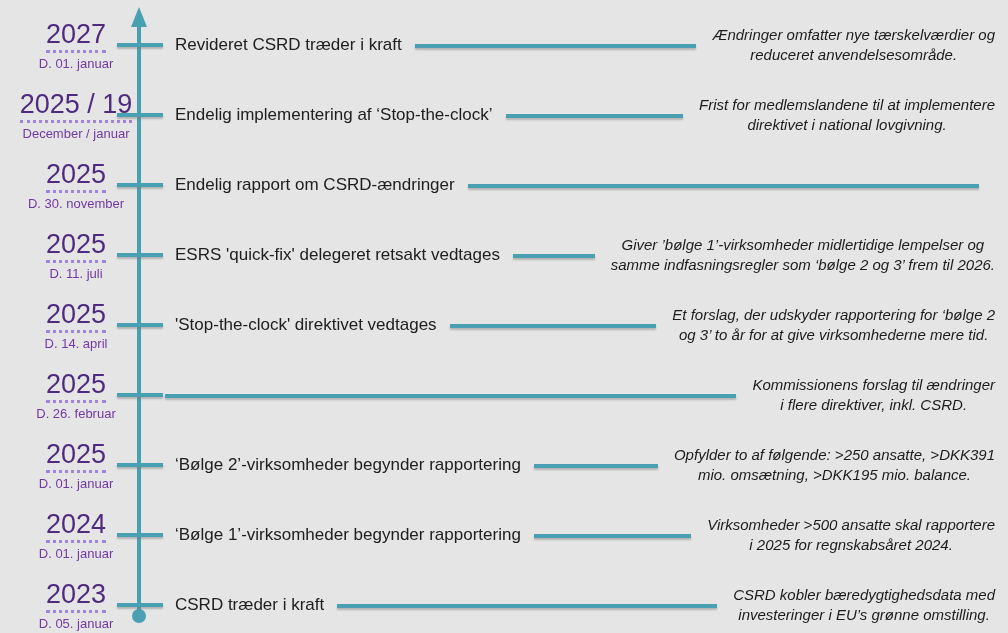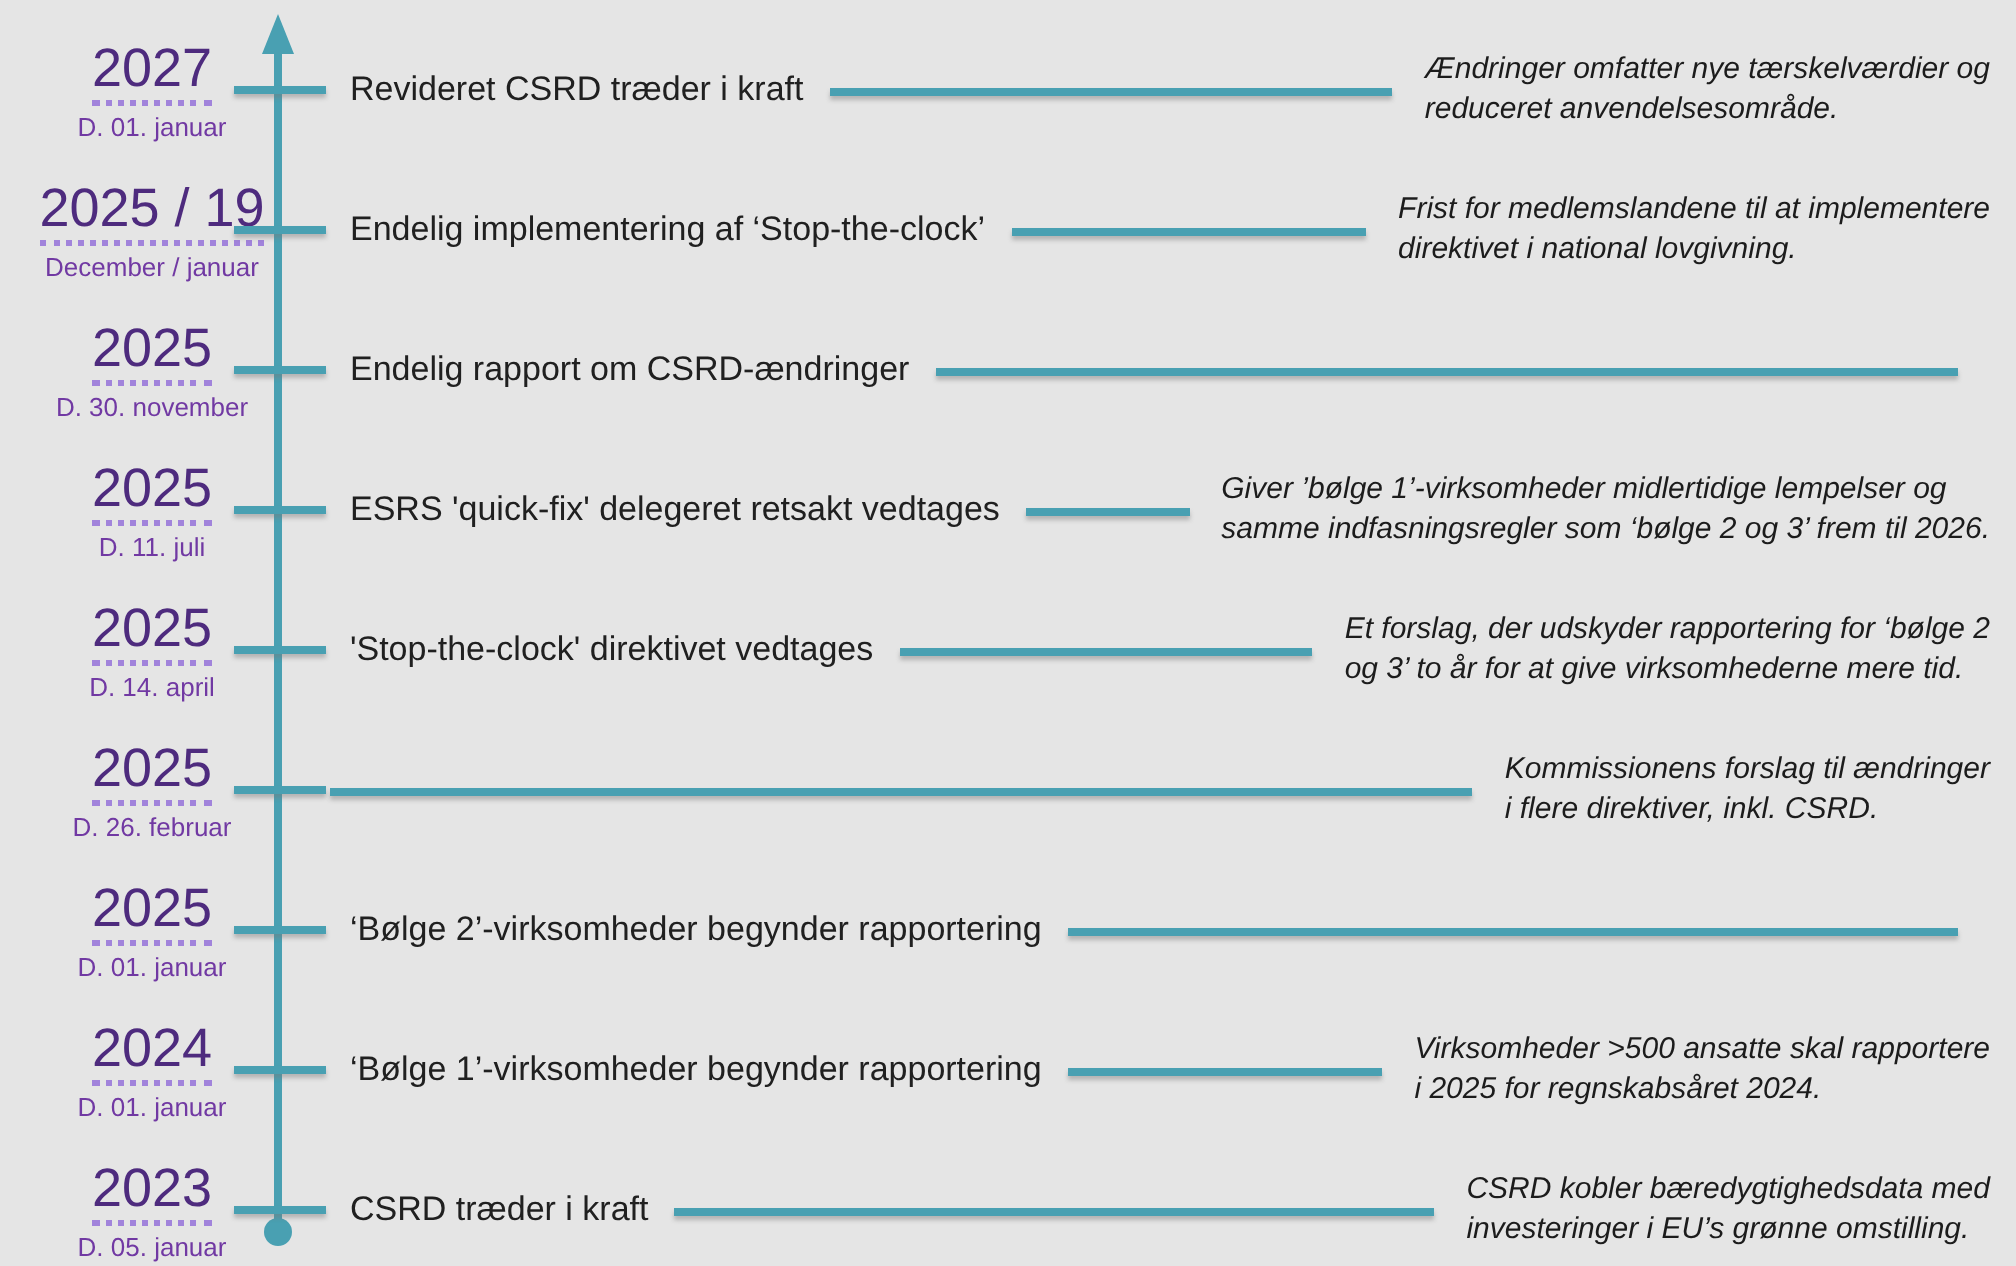--- a/index.html
+++ b/index.html
@@ -105,21 +105,21 @@
     position: relative;
     top: 1px;
   }
   .desc {
     flex-shrink: 0;
     width: max-content;
     max-width: 430px;
     font-size: 15px;
     font-style: italic;
     color: #1c1c1c;
-    text-align: left;
+    text-align: center;
     white-space: pre-line;
     line-height: 1.35;
   }
 </style>
 </head>
 <body>
 
 <div class="timeline">
   <div class="axis-line"></div>
   <div class="axis-arrow"></div>
@@ -195,20 +195,22 @@
   </div>
 
   <div class="row">
     <div class="tick"></div>
     <div class="year-col">
       <span class="year">2025</span>
       <div class="date">D. 01. januar</div>
     </div>
     <div class="event-title">‘Bølge 2’-virksomheder begynder rapportering</div>
     <div class="connector"></div>
+    <div class="desc">Opfylder to af følgende: &gt;250 ansatte, &gt;DKK391
+mio. omsætning, &gt;DKK195 mio. balance.</div>
   </div>
 
   <div class="row">
     <div class="tick"></div>
     <div class="year-col">
       <span class="year">2024</span>
       <div class="date">D. 01. januar</div>
     </div>
     <div class="event-title">‘Bølge 1’-virksomheder begynder rapportering</div>
     <div class="connector"></div>

